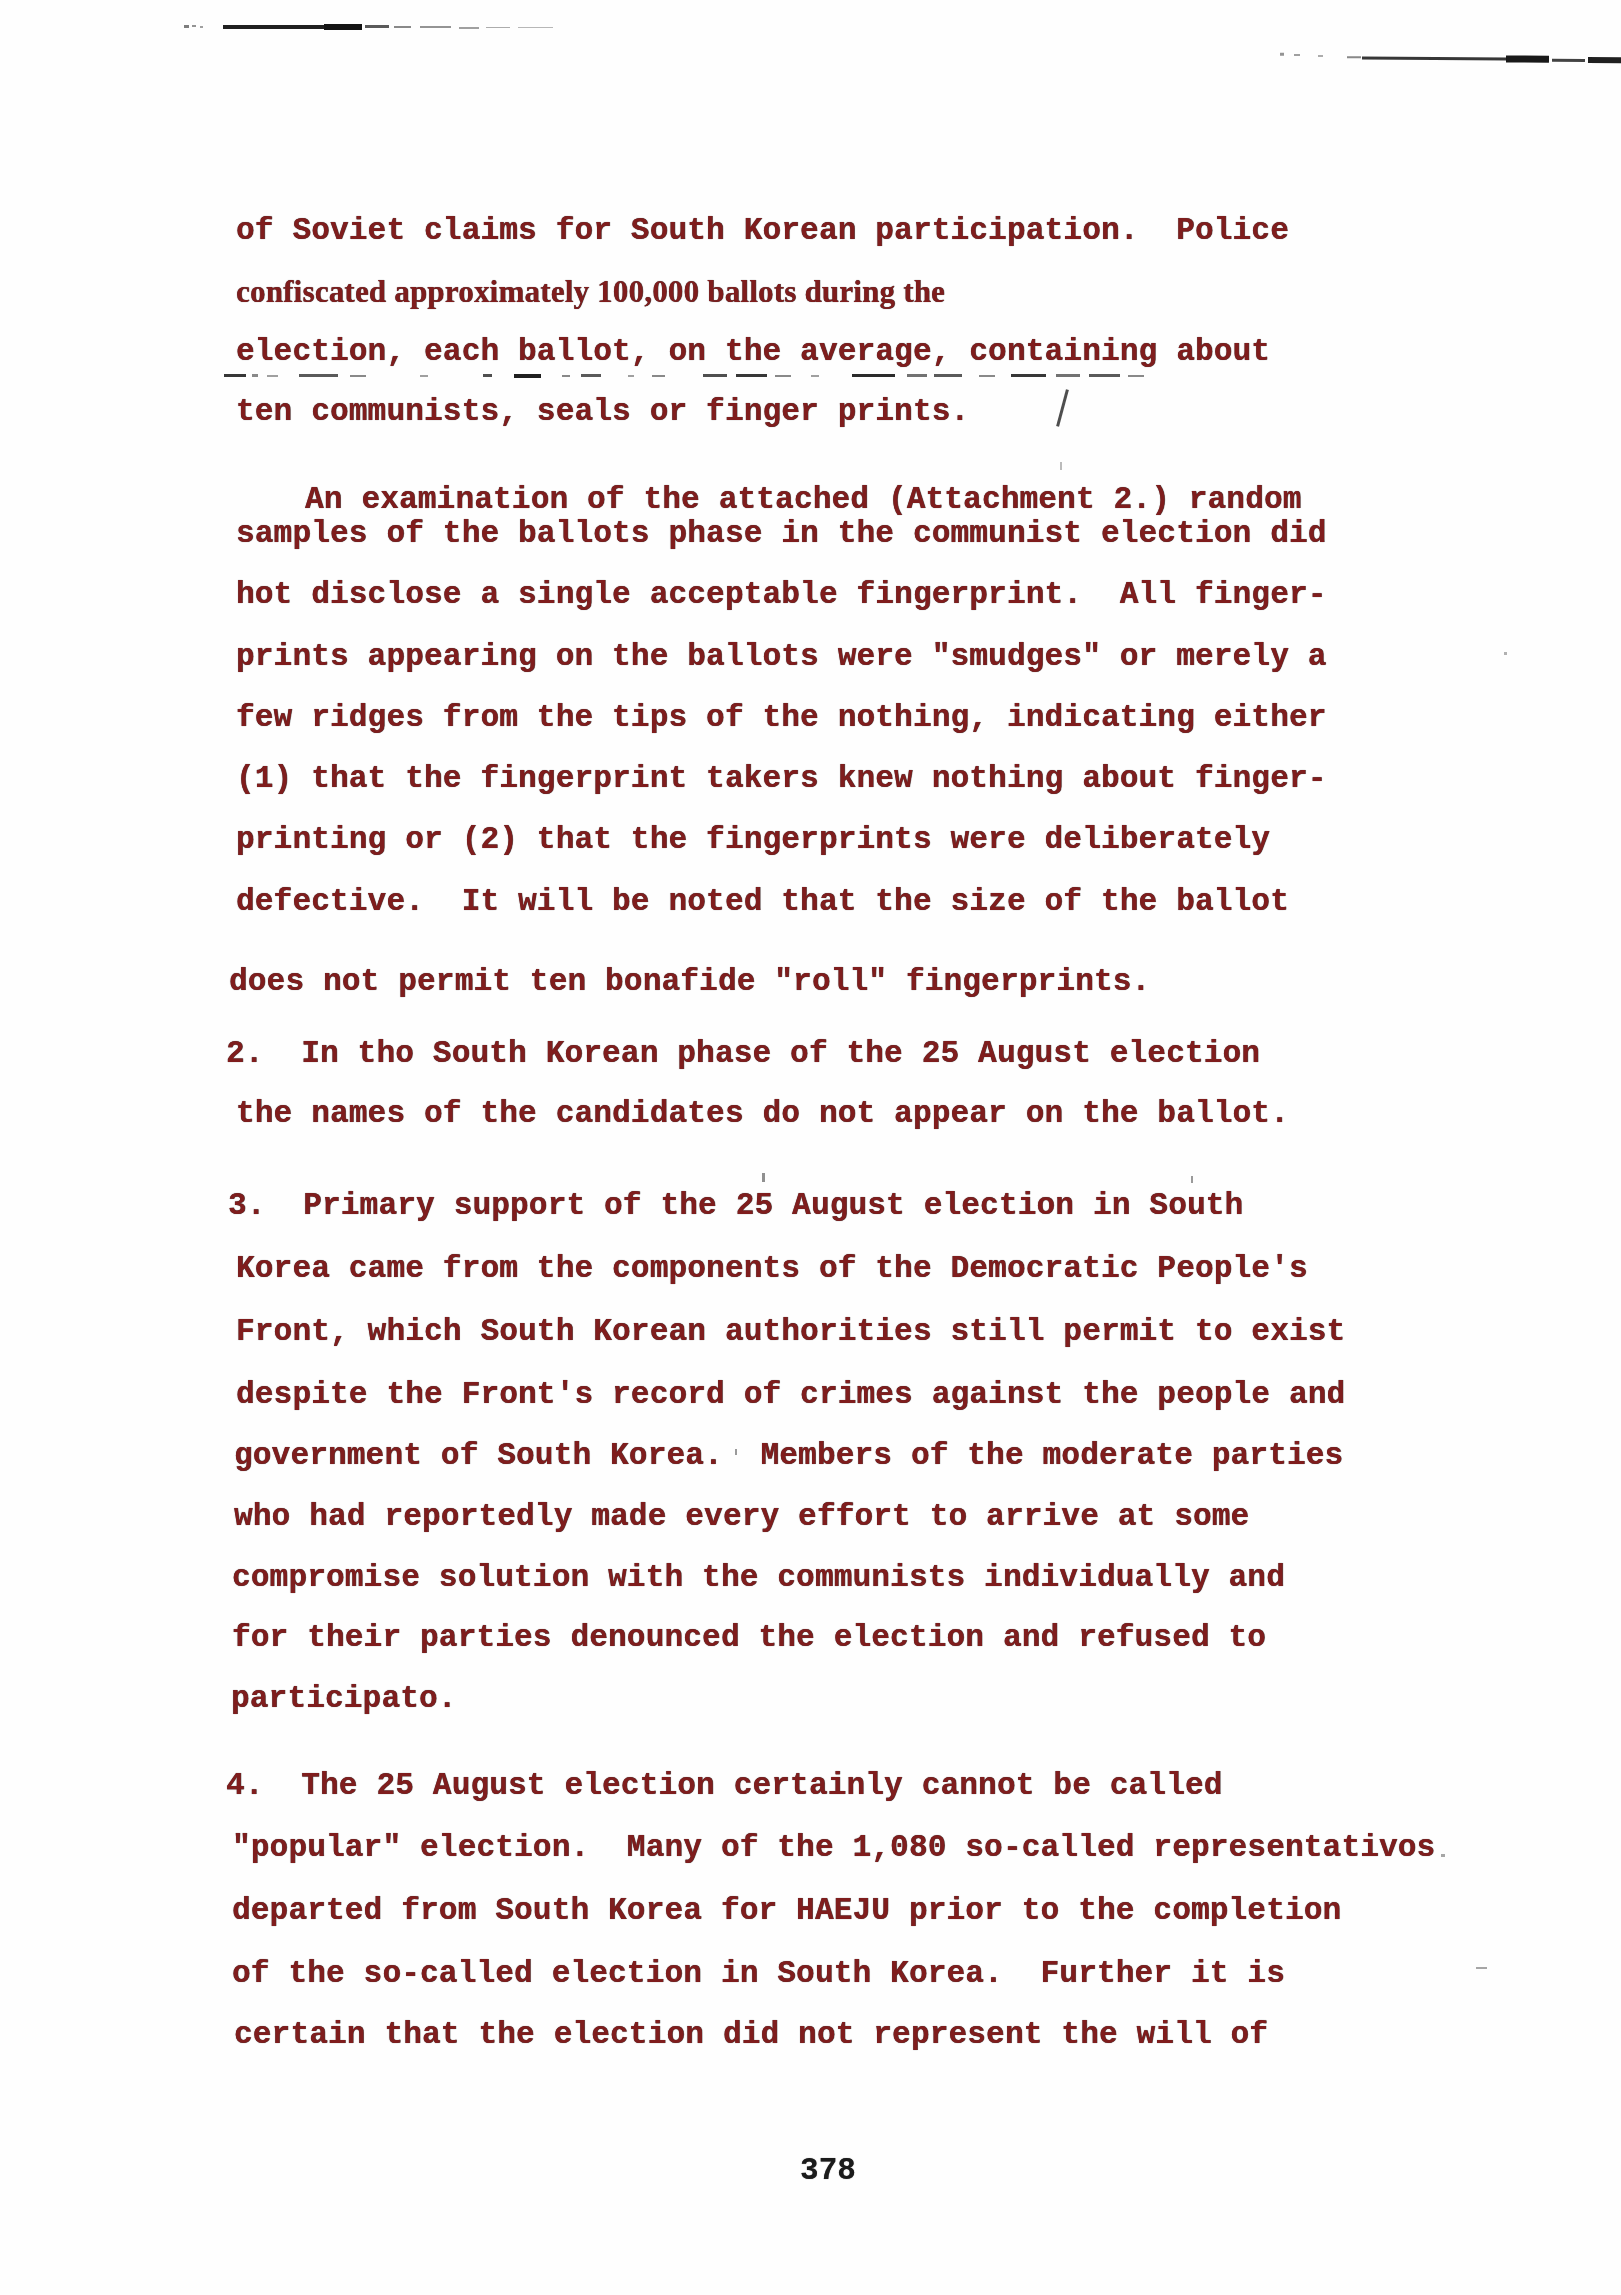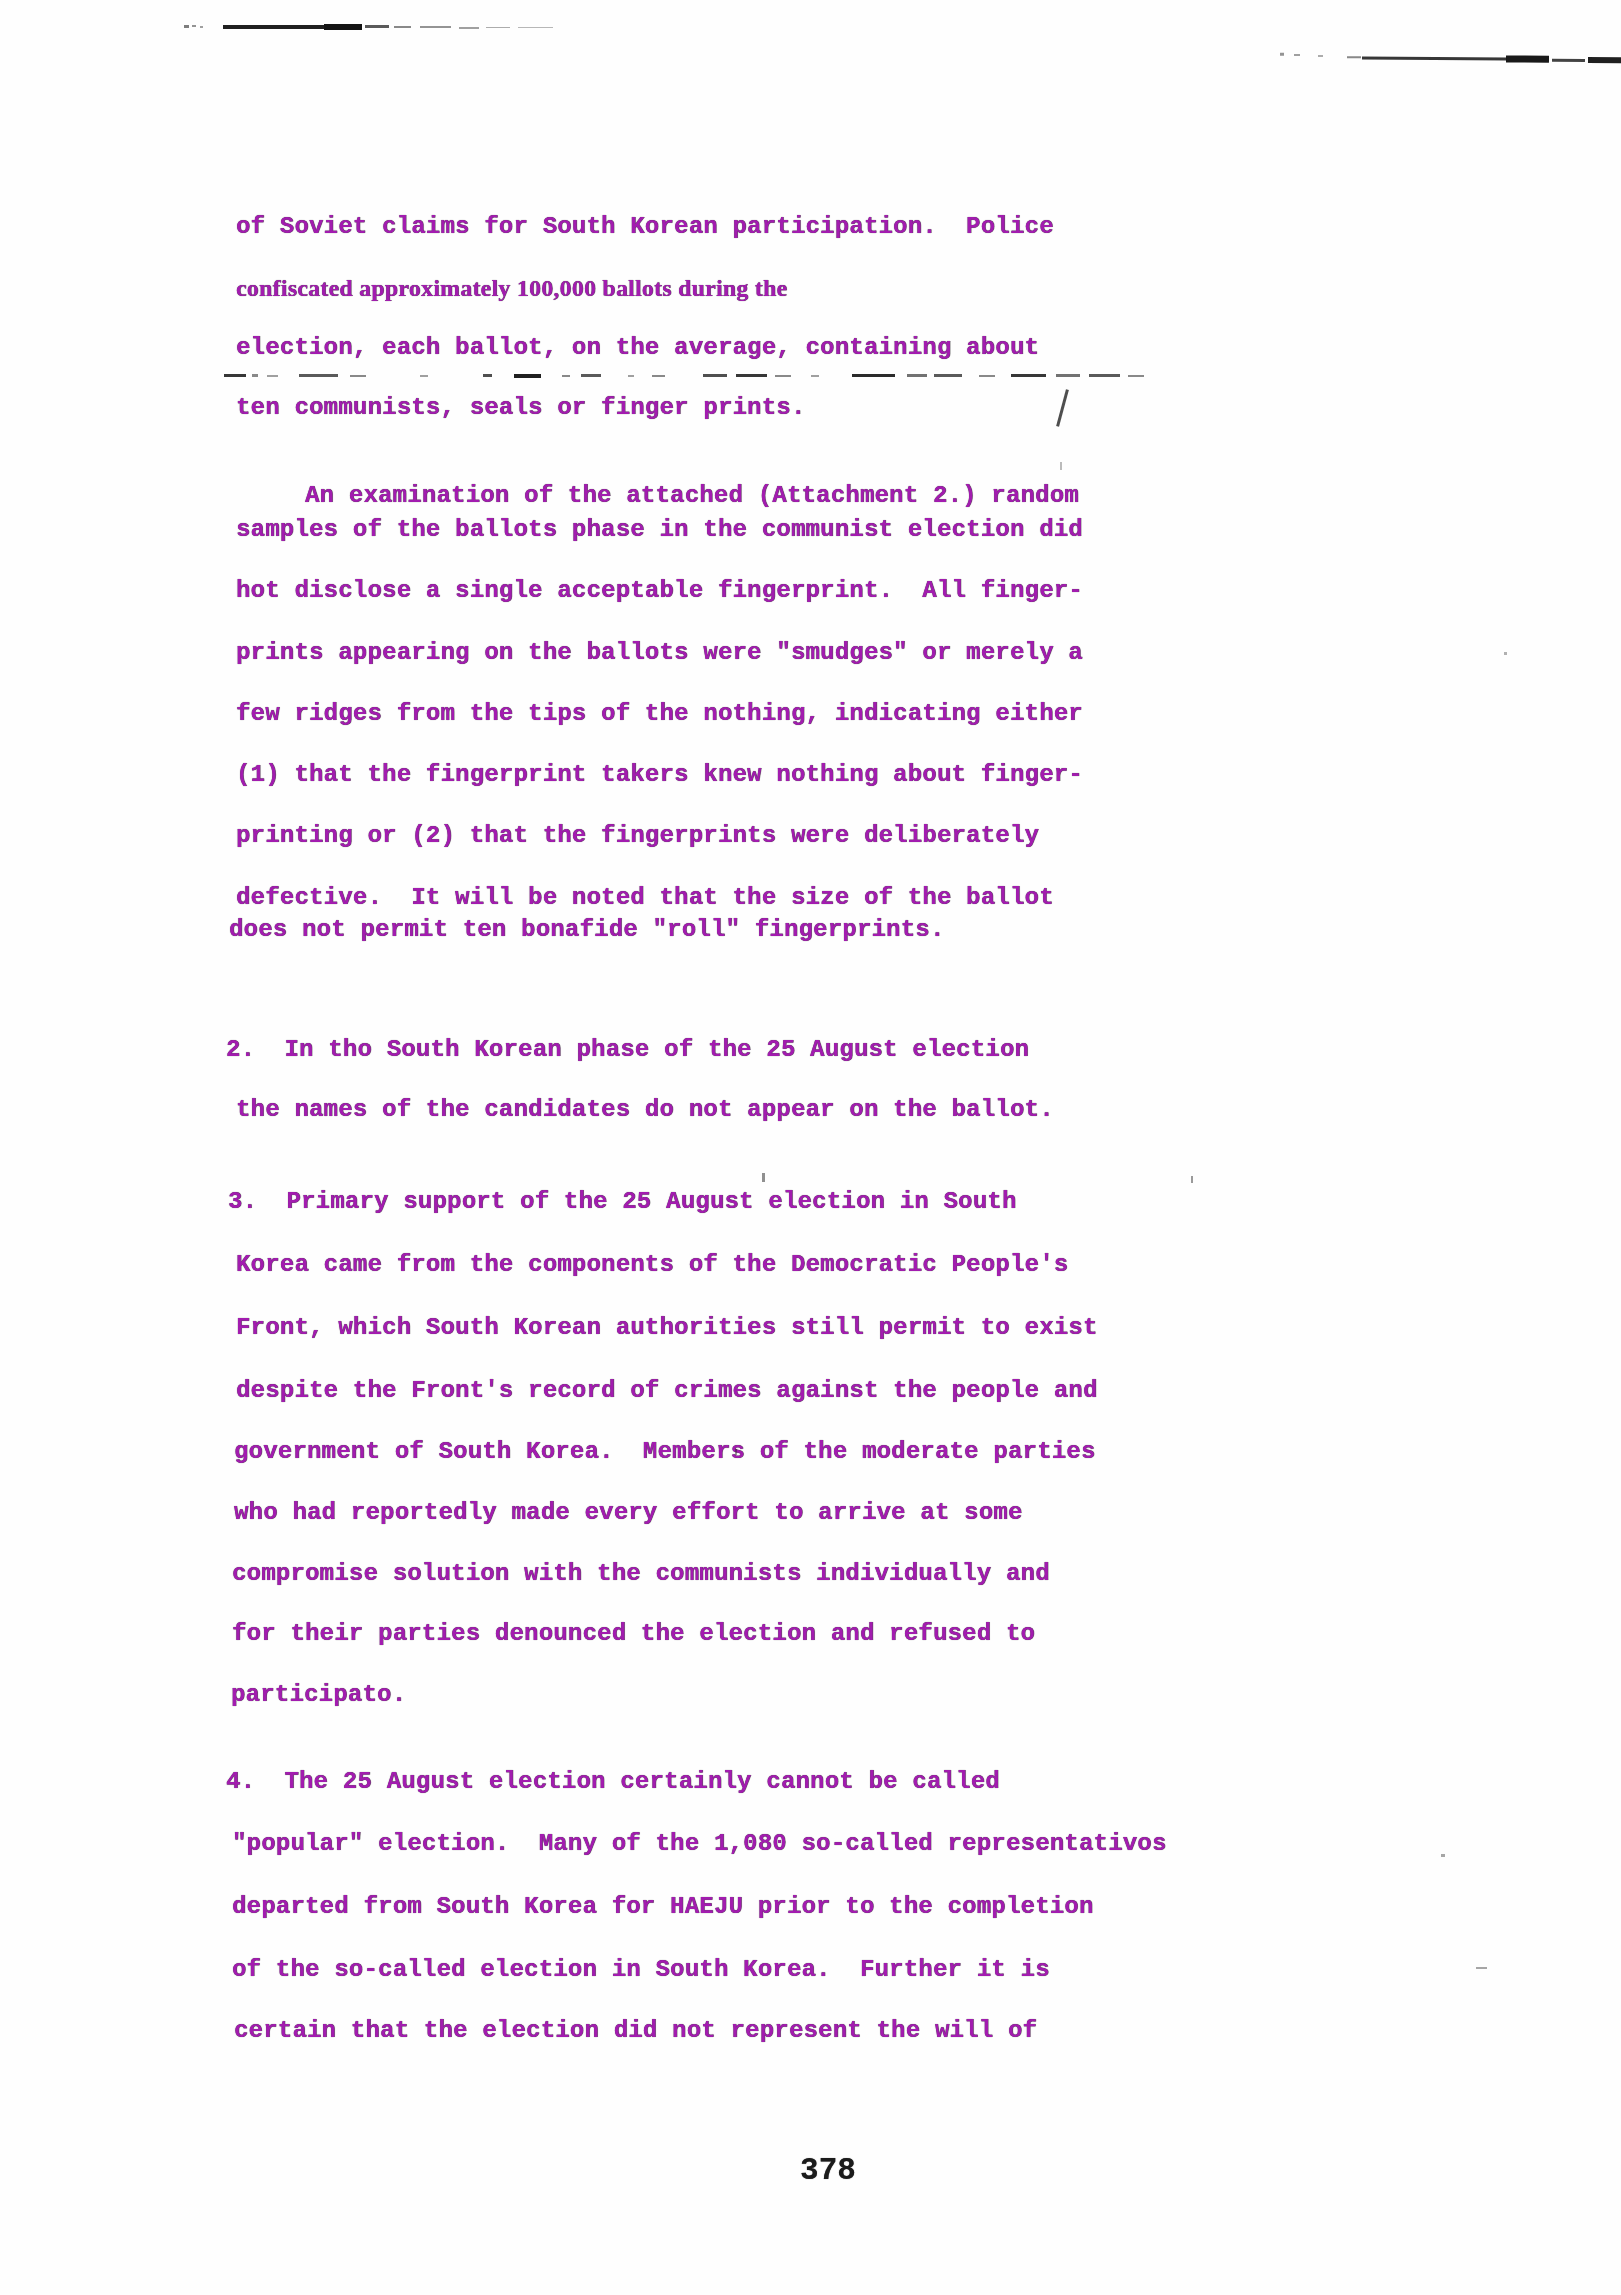--- a/index.html
+++ b/index.html
@@ -6,24 +6,24 @@
   .page{
     position:relative;
     width:1622px;height:2295px;
     background:#fefefe;
     overflow:hidden;
     font-family:"Liberation Mono","DejaVu Sans Mono",monospace;
   }
   .line{
     position:absolute;
     white-space:pre;
-    font-size:24px;
+    font-size:31px;
     line-height:1;
     font-weight:700;
-    color:#a21caf;
+    color:#7f1d1d;
     letter-spacing:0.2px;
     text-shadow:0 0 0.8px rgba(10,10,10,.75), 0.5px 0.3px 0 rgba(10,10,10,.45);
   }
   .page-number{
     position:absolute;
     top:2153px;left:0;width:1656px;
     text-align:center;
     font-size:31px;font-weight:700;color:#1b1b1b;
     text-shadow:0 0 0.8px rgba(10,10,10,.7);
   }
@@ -92,21 +92,21 @@
       <div class="line" style="top: 336px; left: 236px;">election, each ballot, on the average, containing about</div>
       <div class="line" style="top: 396px; left: 236px;">ten communists, seals or finger prints.</div>
       <div class="line" style="top: 484px; left: 305px;">An examination of the attached (Attachment 2.) random</div>
       <div class="line" style="top: 518px; left: 236px;">samples of the ballots phase in the communist election did</div>
       <div class="line" style="top: 579px; left: 236px;">hot disclose a single acceptable fingerprint.  All finger-</div>
       <div class="line" style="top: 641px; left: 236px;">prints appearing on the ballots were "smudges" or merely a</div>
       <div class="line" style="top: 702px; left: 236px;">few ridges from the tips of the nothing, indicating either</div>
       <div class="line" style="top: 763px; left: 236px;">(1) that the fingerprint takers knew nothing about finger-</div>
       <div class="line" style="top: 824px; left: 236px;">printing or (2) that the fingerprints were deliberately</div>
       <div class="line" style="top: 886px; left: 236px;">defective.  It will be noted that the size of the ballot</div>
-      <div class="line" style="top: 918px; left: 229px;">does not permit ten bonafide "roll" fingerprints.</div>
+      <div class="line" style="top: 966px; left: 229px;">does not permit ten bonafide "roll" fingerprints.</div>
       <div class="line" style="top: 1038px; left: 226px;">2.  In tho South Korean phase of the 25 August election</div>
       <div class="line" style="top: 1098px; left: 236px;">the names of the candidates do not appear on the ballot.</div>
       <div class="line" style="top: 1190px; left: 228px;">3.  Primary support of the 25 August election in South</div>
       <div class="line" style="top: 1253px; left: 236px;">Korea came from the components of the Democratic People's</div>
       <div class="line" style="top: 1316px; left: 236px;">Front, which South Korean authorities still permit to exist</div>
       <div class="line" style="top: 1379px; left: 236px;">despite the Front's record of crimes against the people and</div>
       <div class="line" style="top: 1440px; left: 234px;">government of South Korea.  Members of the moderate parties</div>
       <div class="line" style="top: 1501px; left: 234px;">who had reportedly made every effort to arrive at some</div>
       <div class="line" style="top: 1562px; left: 232px; text-align: right;">compromise solution with the communists individually and</div>
       <div class="line" style="top: 1622px; left: 232px;">for their parties denounced the election and refused to</div>

